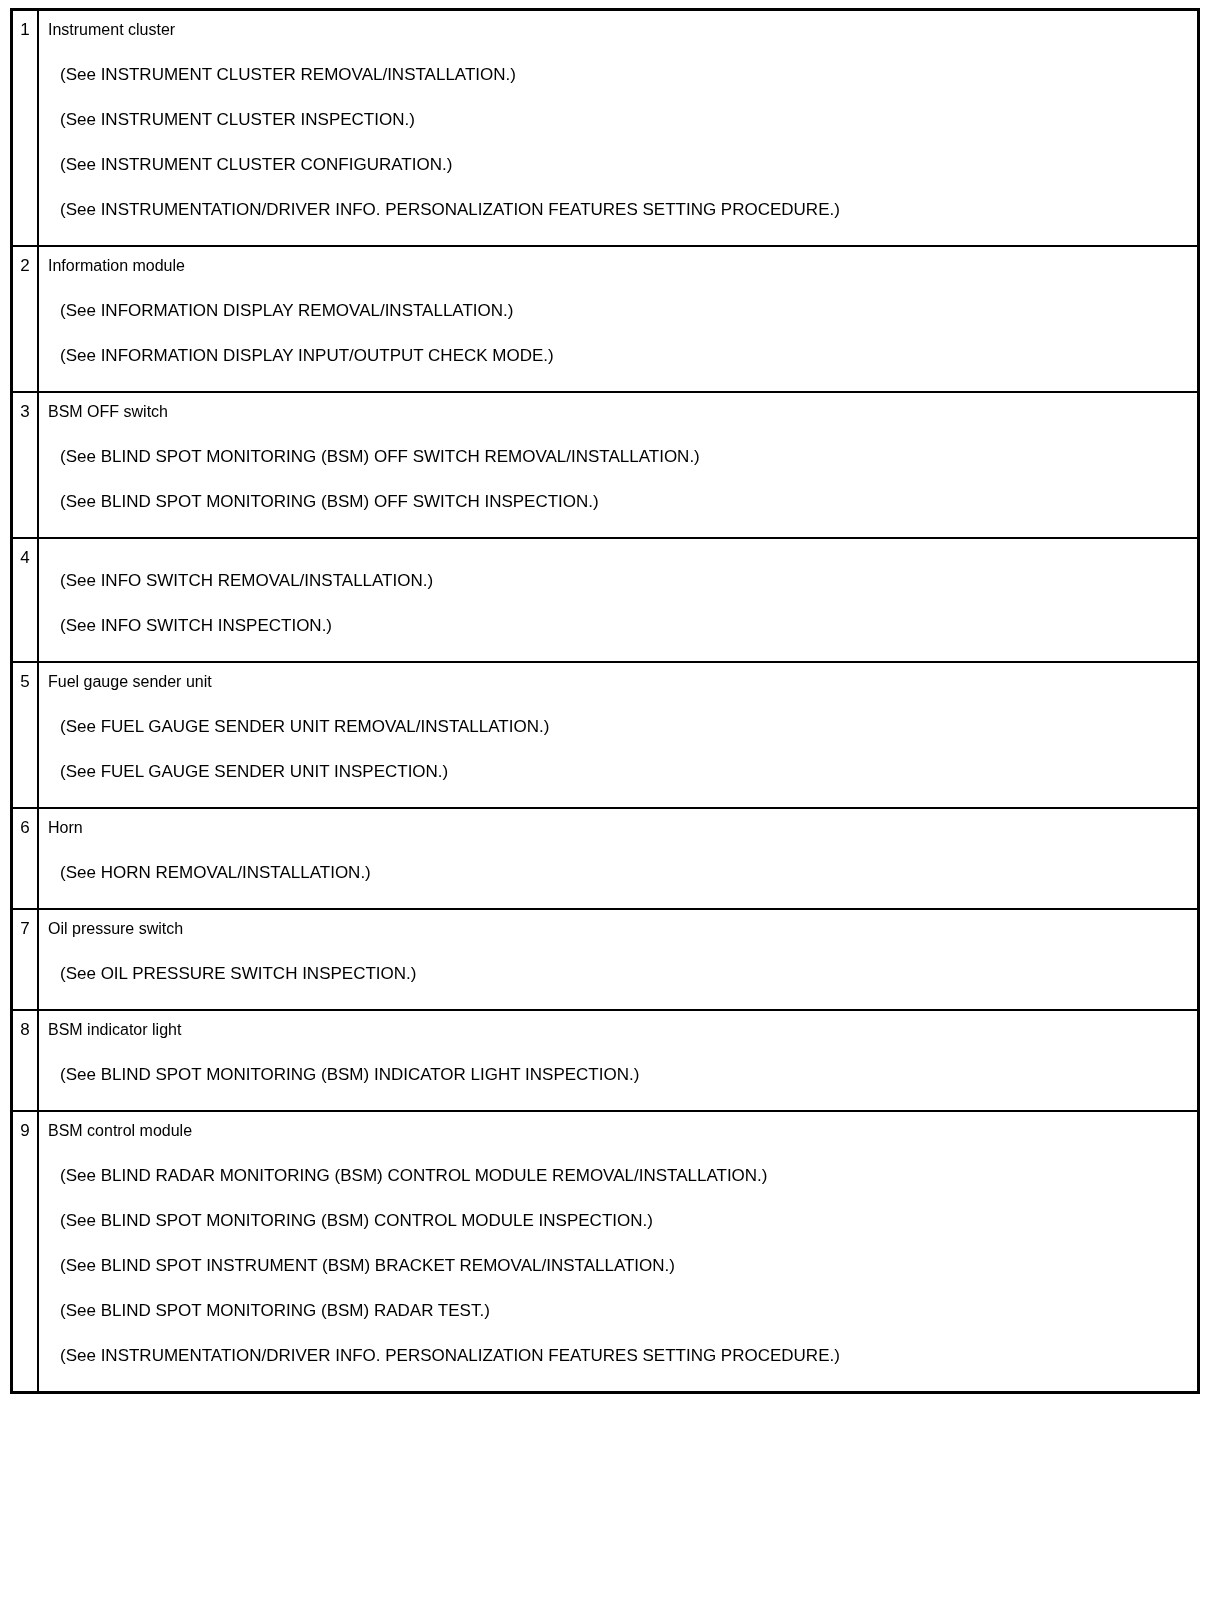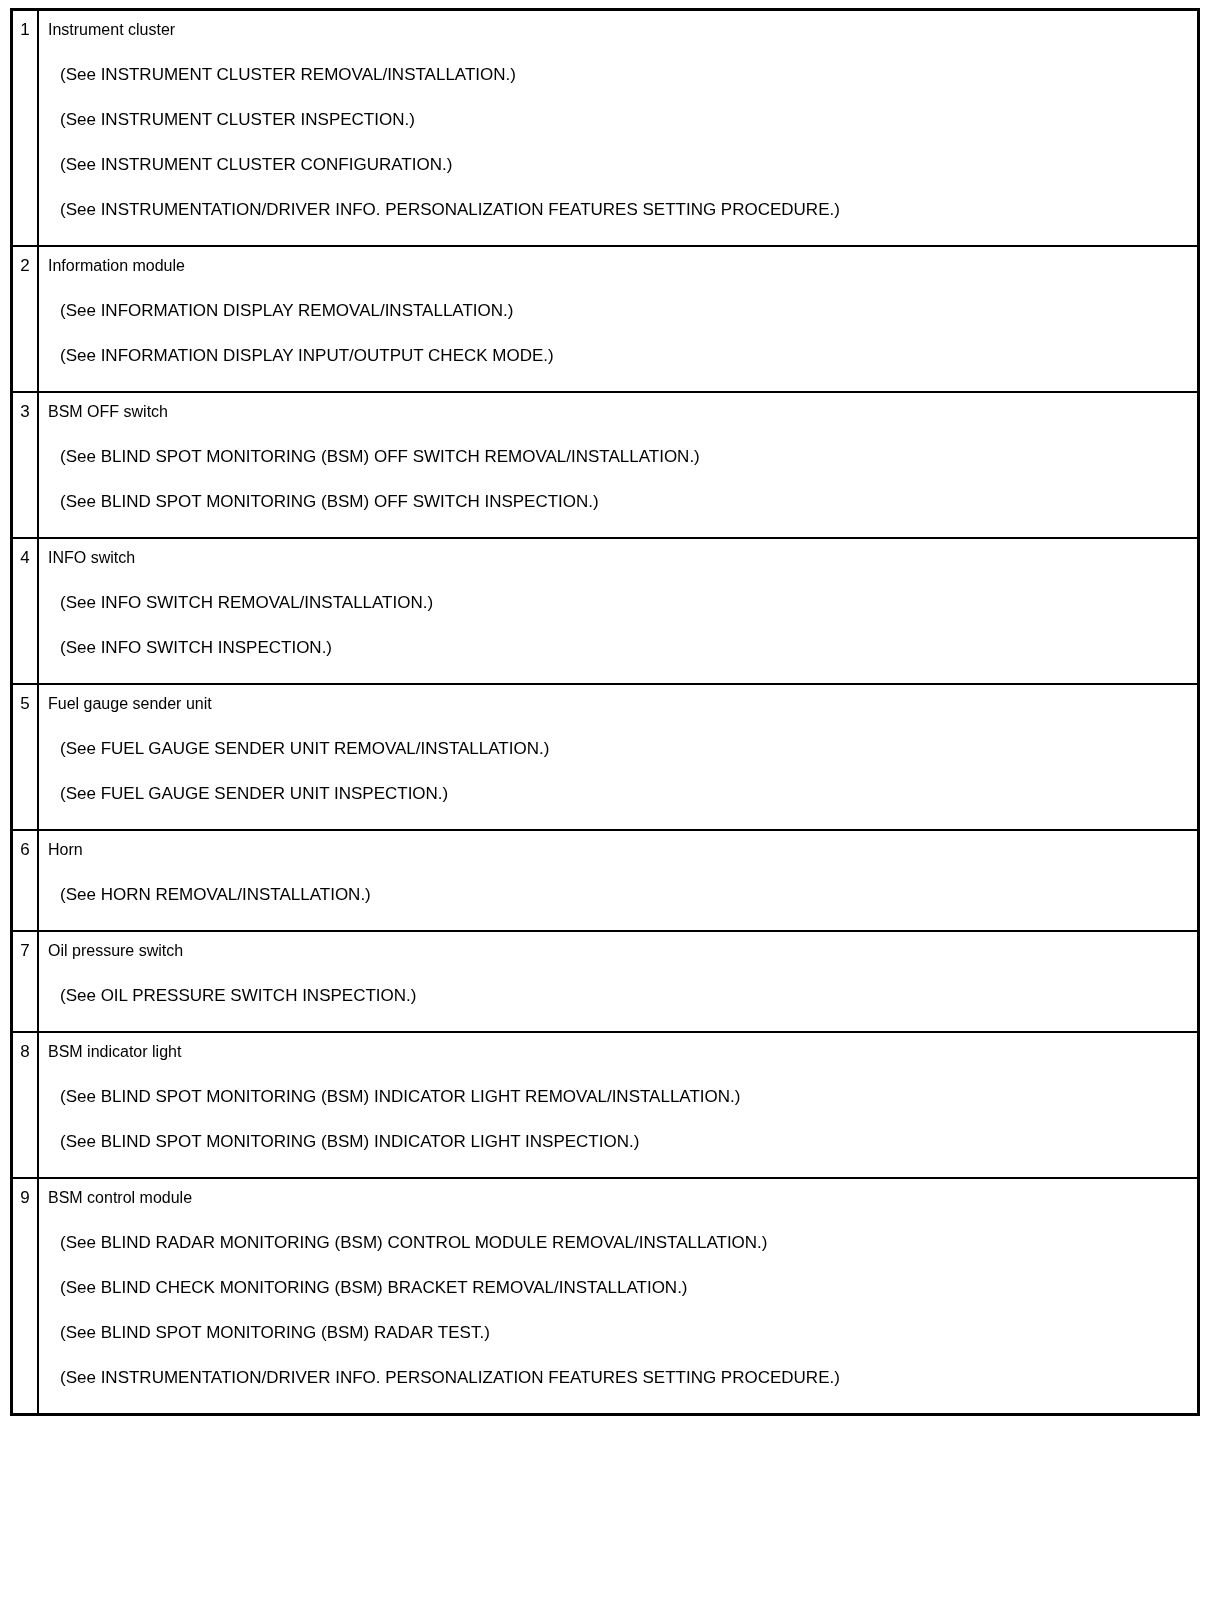--- a/index.html
+++ b/index.html
@@ -91,21 +91,20 @@
         <div class="num-cell">3</div>
         <div class="content-cell">
           <div class="item-title">BSM OFF switch</div>
           <div class="ref-line">(See BLIND SPOT MONITORING (BSM) OFF SWITCH REMOVAL/INSTALLATION.)</div>
           <div class="ref-line">(See BLIND SPOT MONITORING (BSM) OFF SWITCH INSPECTION.)</div>
         </div>
       </div>
       <div class="row">
         <div class="num-cell">4</div>
         <div class="content-cell">
-          <div class="item-title">INFO switch</div>
           <div class="ref-line">(See INFO SWITCH REMOVAL/INSTALLATION.)</div>
           <div class="ref-line">(See INFO SWITCH INSPECTION.)</div>
         </div>
       </div>
       <div class="row">
         <div class="num-cell">5</div>
         <div class="content-cell">
           <div class="item-title">Fuel gauge sender unit</div>
           <div class="ref-line">(See FUEL GAUGE SENDER UNIT REMOVAL/INSTALLATION.)</div>
           <div class="ref-line">(See FUEL GAUGE SENDER UNIT INSPECTION.)</div>
@@ -122,28 +121,28 @@
         <div class="num-cell">7</div>
         <div class="content-cell">
           <div class="item-title">Oil pressure switch</div>
           <div class="ref-line">(See OIL PRESSURE SWITCH INSPECTION.)</div>
         </div>
       </div>
       <div class="row">
         <div class="num-cell">8</div>
         <div class="content-cell">
           <div class="item-title">BSM indicator light</div>
-          <div class="ref-line">(See BLIND SPOT MONITORING (BSM) INDICATOR LIGHT REMOVAL/INSTALLATION.)</div>
           <div class="ref-line">(See BLIND SPOT MONITORING (BSM) INDICATOR LIGHT INSPECTION.)</div>
         </div>
       </div>
       <div class="row last">
         <div class="num-cell">9</div>
         <div class="content-cell">
           <div class="item-title">BSM control module</div>
           <div class="ref-line">(See BLIND RADAR MONITORING (BSM) CONTROL MODULE REMOVAL/INSTALLATION.)</div>
-          <div class="ref-line">(See BLIND CHECK MONITORING (BSM) BRACKET REMOVAL/INSTALLATION.)</div>
+          <div class="ref-line">(See BLIND SPOT MONITORING (BSM) CONTROL MODULE INSPECTION.)</div>
+          <div class="ref-line">(See BLIND SPOT INSTRUMENT (BSM) BRACKET REMOVAL/INSTALLATION.)</div>
           <div class="ref-line">(See BLIND SPOT MONITORING (BSM) RADAR TEST.)</div>
           <div class="ref-line">(See INSTRUMENTATION/DRIVER INFO. PERSONALIZATION FEATURES SETTING PROCEDURE.)</div>
         </div>
       </div>
     </div>
 </div>
 
 </body></html>

